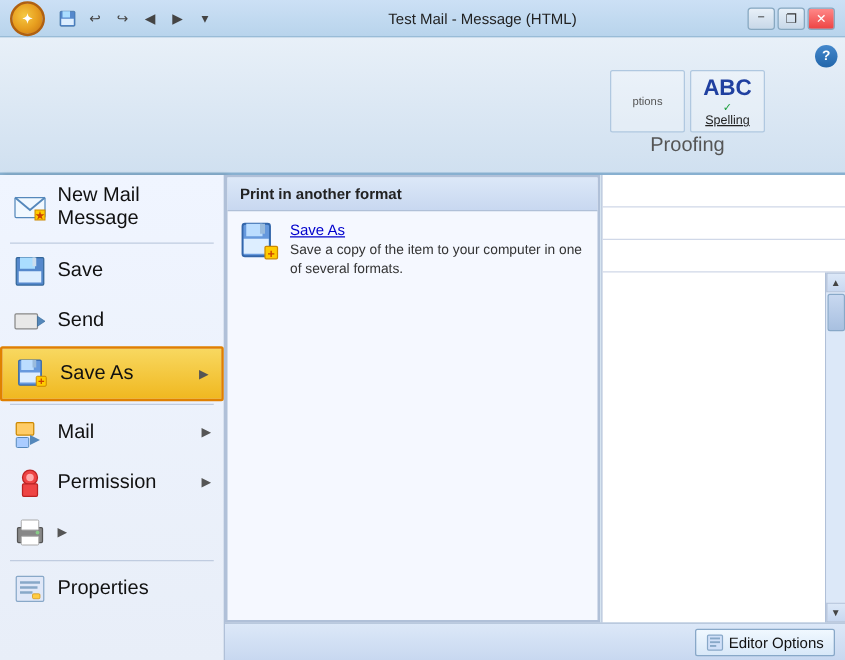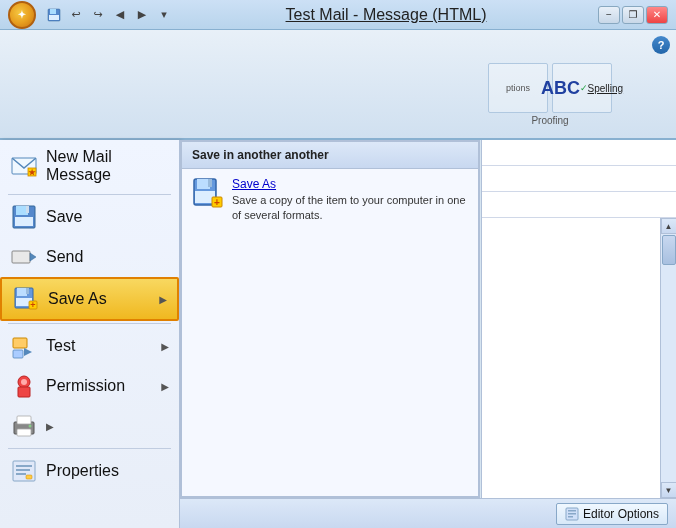--- a/index.html
+++ b/index.html
@@ -55,24 +55,23 @@
       cursor: pointer;
       display: flex;
       align-items: center;
       justify-content: center;
       font-size: 11px;
       color: #444;
     }
     .title-text {
       flex: 1;
       text-align: center;
-      font-size: 16px;
+      font-size: 12px;
       color: #222;
       font-weight: normal;
-      text-decoration: underline;
     }
     .title-bar-controls {
       display: flex;
       gap: 2px;
     }
     .win-btn {
       width: 22px;
       height: 18px;
       background: linear-gradient(to bottom, #e8f0f8, #c8d8e8);
       border: 1px solid #88a8c0;
@@ -370,27 +369,27 @@
 <div class="ribbon">
   <div class="help-icon-area">?</div>
   <div class="ribbon-right">
 
     <div style="display:flex; flex-direction:column; align-items:center; padding: 4px;">
       <div style="display:flex; align-items:center; gap:4px; margin-bottom:2px;">
 
         <div style="width:60px; height:50px; background:rgba(255,255,255,0.3); border:1px solid #b0c8e0; border-radius:2px; display:flex; flex-direction:column; align-items:center; justify-content:center; cursor:pointer;">
           <div style="font-size:9px; color:#555;">ptions</div>
         </div>
-        <div style="width:60px; height:50px; background:rgba(255,255,255,0.3); border:1px solid #b0c8e0; border-radius:2px; display:flex; flex-direction:row; align-items:center; justify-content:center; cursor:pointer;">
+        <div style="width:60px; height:50px; background:rgba(255,255,255,0.3); border:1px solid #b0c8e0; border-radius:2px; display:flex; flex-direction:column; align-items:center; justify-content:center; cursor:pointer;">
           <div style="font-size:18px; font-weight:bold; color:#2040a0;">ABC</div>
           <div style="color:#20a040; font-size:9px;">✓</div>
           <div style="font-size:10px; color:#222;text-decoration:underline;">Spelling</div>
         </div>
       </div>
-      <div style="font-size:10px; color:#555;text-align:center;">Proofing</div>
+      <div style="font-size:16px; color:#555;text-align:center;">Proofing</div>
     </div>
   </div>
 </div>
 
 <div class="main-area">
 
   <div class="email-area">
     <div class="email-field"></div>
     <div class="email-field"></div>
     <div class="email-field"></div>
@@ -464,21 +463,21 @@
 
 
       <div class="menu-item">
         <div class="menu-icon">
           <svg width="28" height="28" viewBox="0 0 28 28">
             <rect x="3" y="6" width="14" height="10" rx="1" fill="#ffcc66" stroke="#cc8800" stroke-width="1"></rect>
             <polygon points="14,16 22,20 14,24" fill="#5588bb"></polygon>
             <rect x="3" y="18" width="10" height="8" rx="1" fill="#aaccff" stroke="#5588bb" stroke-width="0.8"></rect>
           </svg>
         </div>
-        <span class="menu-label">Test</span>
+        <span class="menu-label">Mail</span>
         <span class="menu-arrow">▶</span>
       </div>
 
       <div class="menu-item">
         <div class="menu-icon">
           <svg width="28" height="28" viewBox="0 0 28 28">
             <circle cx="14" cy="10" r="6" fill="#ee4444" stroke="#bb2222" stroke-width="1"></circle>
             <rect x="8" y="15" width="12" height="10" rx="1" fill="#ee4444" stroke="#bb2222" stroke-width="1"></rect>
             <circle cx="14" cy="10" r="3" fill="#ffaaaa"></circle>
           </svg>
@@ -514,21 +513,21 @@
         <span class="menu-label">Properties</span>
       </div>
 
       <div class="menu-item">
         
         
       </div>
     </div>
 
     <div class="submenu-panel">
-      <div class="submenu-header">Save in another another</div>
+      <div class="submenu-header">Print in another format</div>
       <div class="submenu-item">
         <div class="submenu-icon">
           <svg width="32" height="32" viewBox="0 0 32 32">
             <rect x="2" y="2" width="22" height="26" rx="2" fill="#6699dd" stroke="#3366aa" stroke-width="1.5"></rect>
             <rect x="5" y="2" width="13" height="10" fill="#bbddff"></rect>
             <rect x="3" y="14" width="20" height="12" fill="#ddeeff"></rect>
             <rect x="16" y="2" width="4" height="8" fill="#99bbdd"></rect>
             <rect x="20" y="20" width="10" height="10" rx="1" fill="#ffcc00" stroke="#cc8800" stroke-width="1"></rect>
             <text x="25" y="29" font-size="10" text-anchor="middle" fill="#cc4400" font-weight="bold">+</text>
           </svg>

